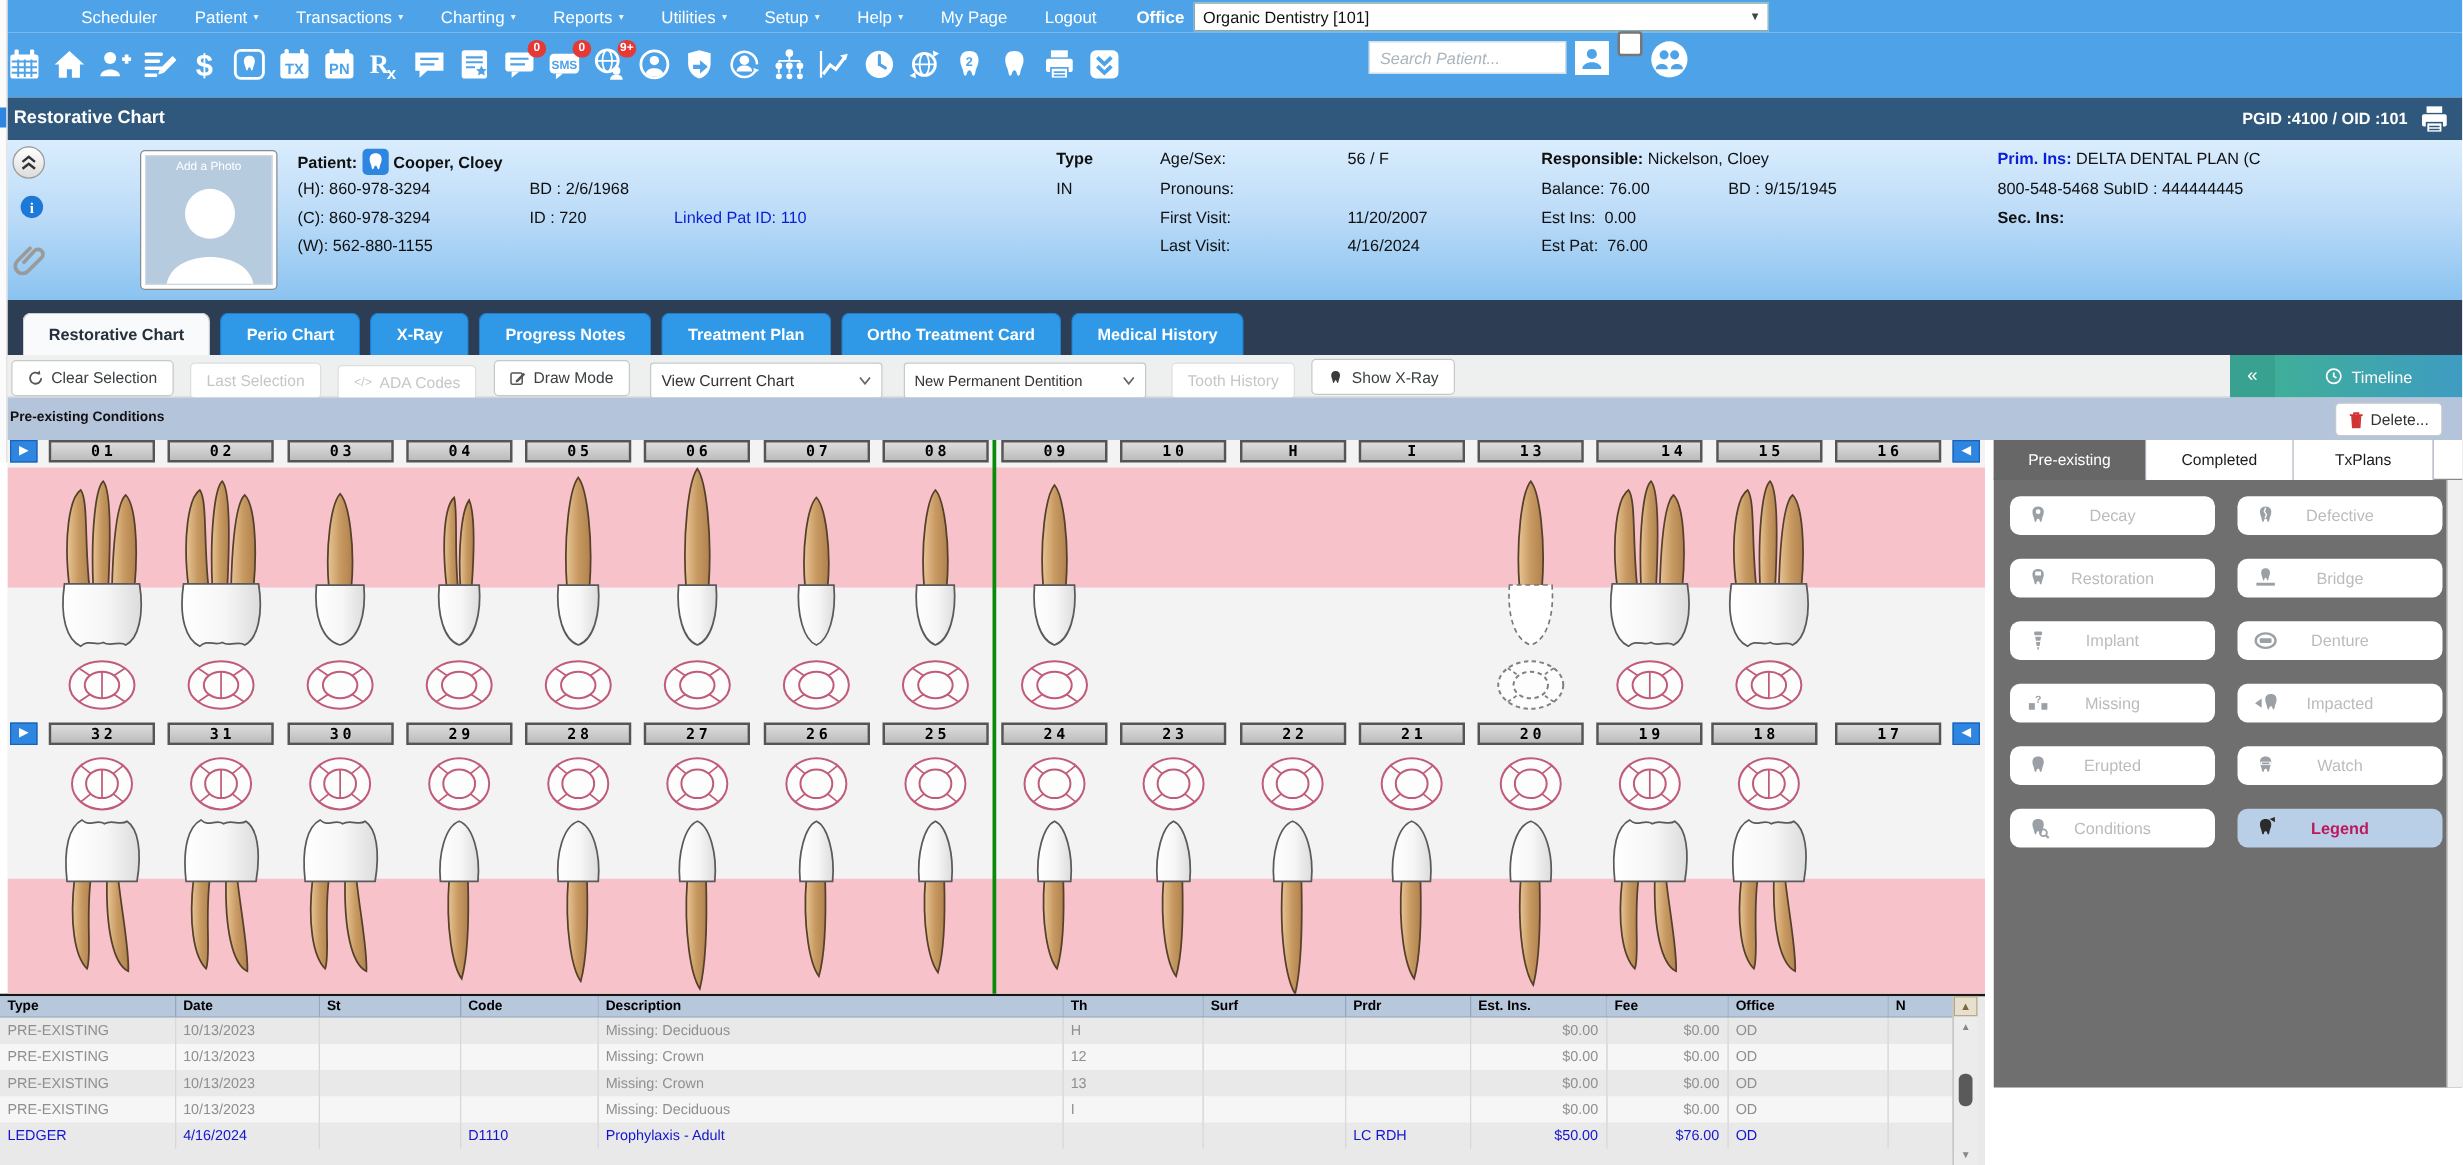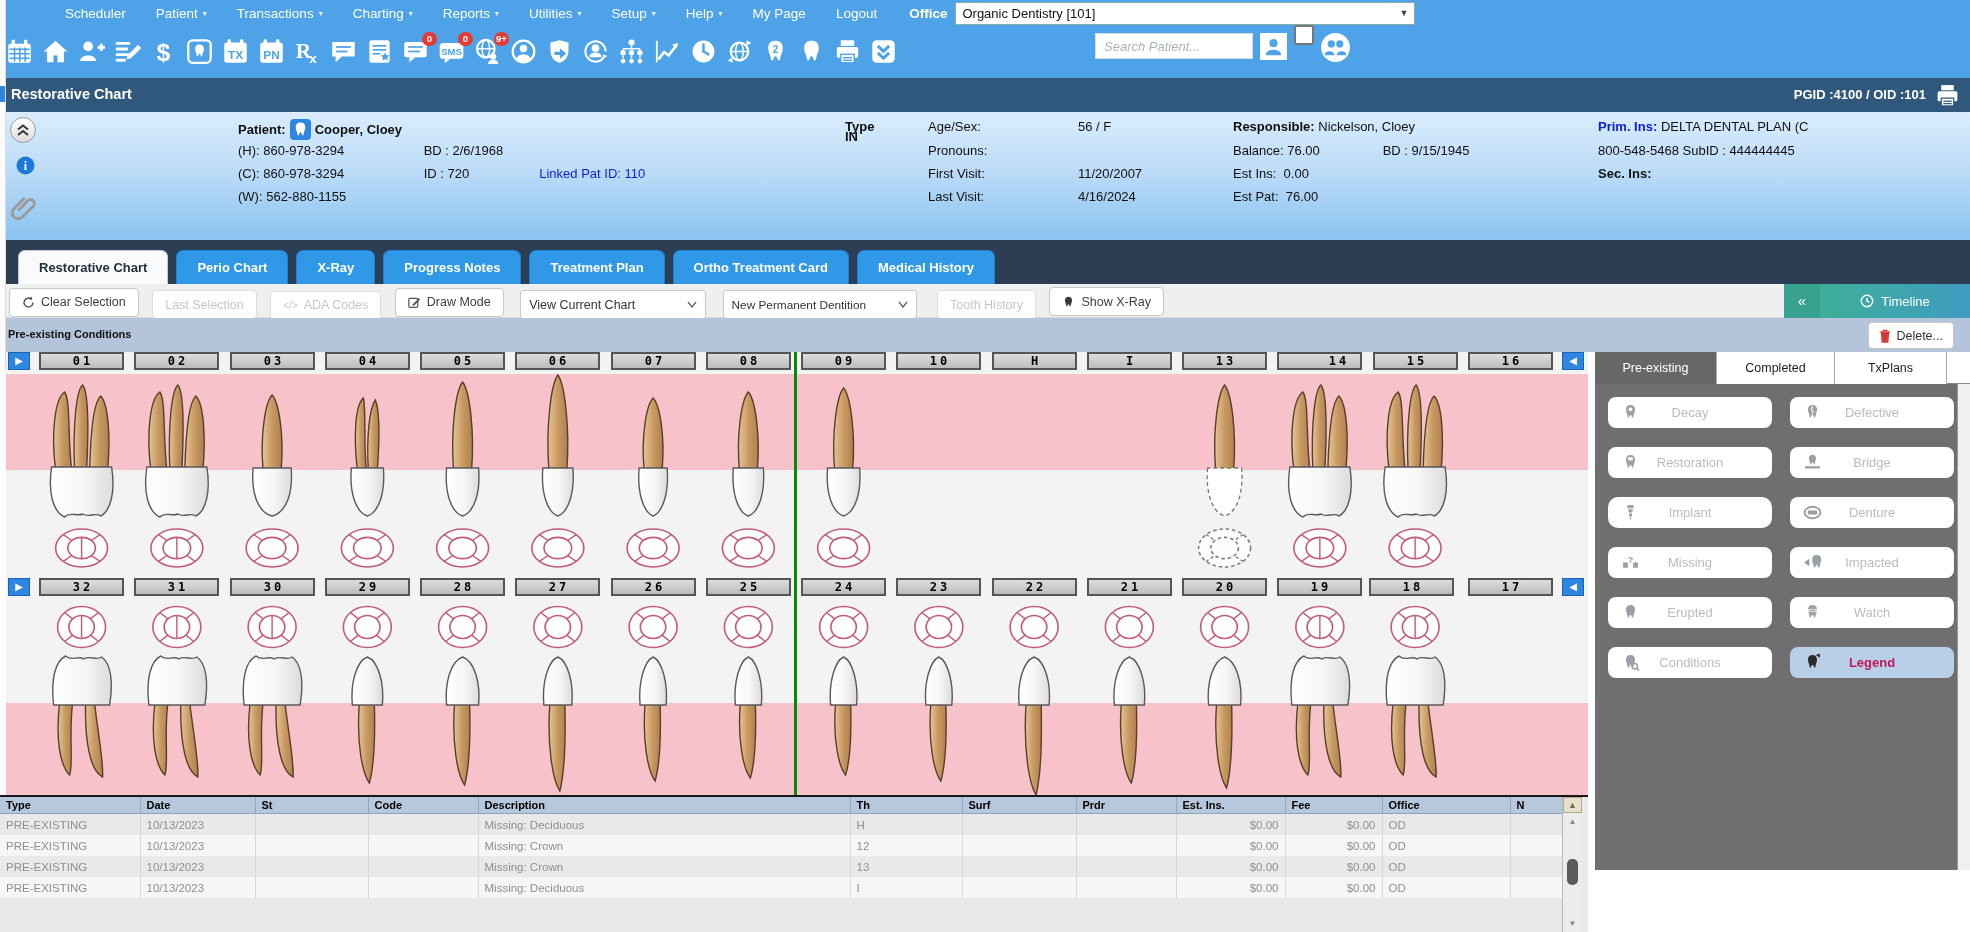--- a/index.html
+++ b/index.html
@@ -383,41 +383,50 @@
       <svg width="19" height="19" viewBox="0 0 19 19">
           <circle cx="9.5" cy="9.5" r="9" fill="#1c79d8"></circle>
           <text x="9.5" y="14" text-anchor="middle" font-size="12" font-weight="bold" fill="#fff" font-family="Liberation Serif,serif">i</text>
         </svg>
     </div>
     <div class="pabs" style="left:9px;top:82px;">
       <svg width="30" height="34" viewBox="0 0 24 28">
           <path d="M8 13 L15 5.5 a3.2 3.2 0 0 1 4.6 4.6 L10.5 19 a4.8 4.8 0 0 1 -6.8-6.8 L12 3.8" fill="none" stroke="#9a9a9a" stroke-width="2.4" stroke-linecap="round"></path>
         </svg>
     </div>
+    <div class="photo">
+      <div class="photo-inner">
+        <div class="photo-cap">Add a Photo</div>
+        <svg width="102" height="100" viewBox="0 0 102 100" style="position:absolute;left:0;top:6px;">
+          <circle cx="51" cy="40" r="20" fill="#fff"></circle>
+            <path d="M16 100 C16 66 86 66 86 100 Z" fill="#fff"></path>
+        </svg>
+      </div>
+    </div>
 
     <div class="pabs" style="left:238px;top:7px;">
       <span class="pbold">Patient:</span><span class="tooth-chip"><svg width="21" height="21" viewBox="0 0 24 24">
             <path d="M12 4 C8.4 4 6.5 6 6.5 9.5 C6.5 12.4 8 13.9 8.3 16.6 C8.6 19.3 10.1 19.5 10.6 17 C11 15 13 15 13.4 17 C13.9 19.5 15.4 19.3 15.7 16.6 C16 13.9 17.5 12.4 17.5 9.5 C17.5 6 15.6 4 12 4 Z" fill="#fff"></path>
           </svg></span><span class="pbold">Cooper, Cloey</span>
     </div>
     <div class="pabs" style="left:238px;top:31px;">
       <span style="display:inline-block;width:182px;"><span>(H):</span> <span>860-978-3294</span></span>
       <span>BD : </span><span>2/6/1968</span>
     </div>
     <div class="pabs" style="left:238px;top:54px;">
       <span style="display:inline-block;width:182px;"><span>(C):</span>&nbsp;<span>860-978-3294</span></span>
       <span style="display:inline-block;width:112px;"><span>ID : </span><span>720</span></span>
       <span class="blue-link"><span>Linked Pat ID: </span><span>110</span></span>
     </div>
     <div class="pabs" style="left:238px;top:77px;">
       <span>(W):</span> <span>562-880-1155</span>
     </div>
 
     <div class="pabs pbold" style="left:845px;top:7px;">Type</div>
-    <div class="pabs" style="left:845px;top:17px;font-weight:bold;">IN</div>
+    <div class="pabs" style="left:845px;top:31px;">IN</div>
 
     <div class="pabs" style="left:928px;top:7px;">Age/Sex:</div>
     <div class="pabs" style="left:1078px;top:7px;">56 / F</div>
     <div class="pabs" style="left:928px;top:31px;">Pronouns:</div>
     <div class="pabs" style="left:1078px;top:31px;"></div>
     <div class="pabs" style="left:928px;top:54px;">First Visit:</div>
     <div class="pabs" style="left:1078px;top:54px;">11/20/2007</div>
     <div class="pabs" style="left:928px;top:77px;">Last Visit:</div>
     <div class="pabs" style="left:1078px;top:77px;">4/16/2024</div>
 
@@ -968,21 +977,21 @@
         </div>
         <div class="sbtn" style="left: 195px; top: 95px;">
           <span class="sic"><svg viewBox="0 0 18 18" width="19" height="19">
               <g transform="scale(0.78) translate(2.5 0)">
                 <path d="M9 2 C6.2 2 4.7 3.6 4.7 6.3 C4.7 8.5 5.8 9.8 6.1 12 C6.4 14.3 7.5 14.5 7.9 12.4 C8.2 10.9 9.8 10.9 10.1 12.4 C10.5 14.5 11.6 14.3 11.9 12 C12.2 9.8 13.3 8.5 13.3 6.3 C13.3 3.6 11.8 2 9 2 Z" fill="currentColor"></path>
               </g>
               <rect x="2" y="12.5" width="14" height="2.2" fill="currentColor"></rect>
             </svg></span>
           <span>Bridge</span>
         </div>
-        <div class="sbtn" style="left: 13px; top: 145px; border-radius: 10px;">
+        <div class="sbtn" style="left: 13px; top: 145px;">
           <span class="sic"><svg viewBox="0 0 18 18" width="19" height="19">
               <rect x="6" y="2" width="6" height="3" rx="1" fill="currentColor"></rect>
               <path d="M6.8 6 h4.4 l-0.5 3 h-3.4 Z M7.4 10 h3.2 l-0.5 3 h-2.2 Z M8.1 14 h1.8 l-0.9 2.5 Z" fill="currentColor"></path>
             </svg></span>
           <span>Implant</span>
         </div>
         <div class="sbtn" style="left: 195px; top: 145px;">
           <span class="sic"><svg viewBox="0 0 18 18" width="19" height="19">
               <ellipse cx="9" cy="9" rx="7.5" ry="5.5" fill="none" stroke="currentColor" stroke-width="1.8"></ellipse>
               <rect x="4.5" y="7.2" width="9" height="3.6" rx="1" fill="currentColor"></rect>
@@ -1121,20 +1130,34 @@
             <td class=""></td>
             <td class="">Missing: Deciduous</td>
             <td class="">I</td>
             <td class=""></td>
             <td class=""></td>
             <td class="ralign">$0.00</td>
             <td class="ralign">$0.00</td>
             <td class="">OD</td>
             <td class=""></td>
           </tr>
+          <tr class="r-blue">
+            <td class="">LEDGER</td>
+            <td class="">4/16/2024</td>
+            <td class=""></td>
+            <td class="">D1110</td>
+            <td class="">Prophylaxis - Adult</td>
+            <td class=""></td>
+            <td class=""></td>
+            <td class="">LC RDH</td>
+            <td class="ralign">$50.00</td>
+            <td class="ralign">$76.00</td>
+            <td class="">OD</td>
+            <td class=""></td>
+          </tr>
         </tbody>
       </table>
     <div class="gscroll">
       <div class="topbox">▲</div>
       <div class="garrow" style="top:20px;">▲</div>
       <div class="gthumb"></div>
       <div class="garrow" style="top:122px;">▼</div>
     </div>
   </div>
 

